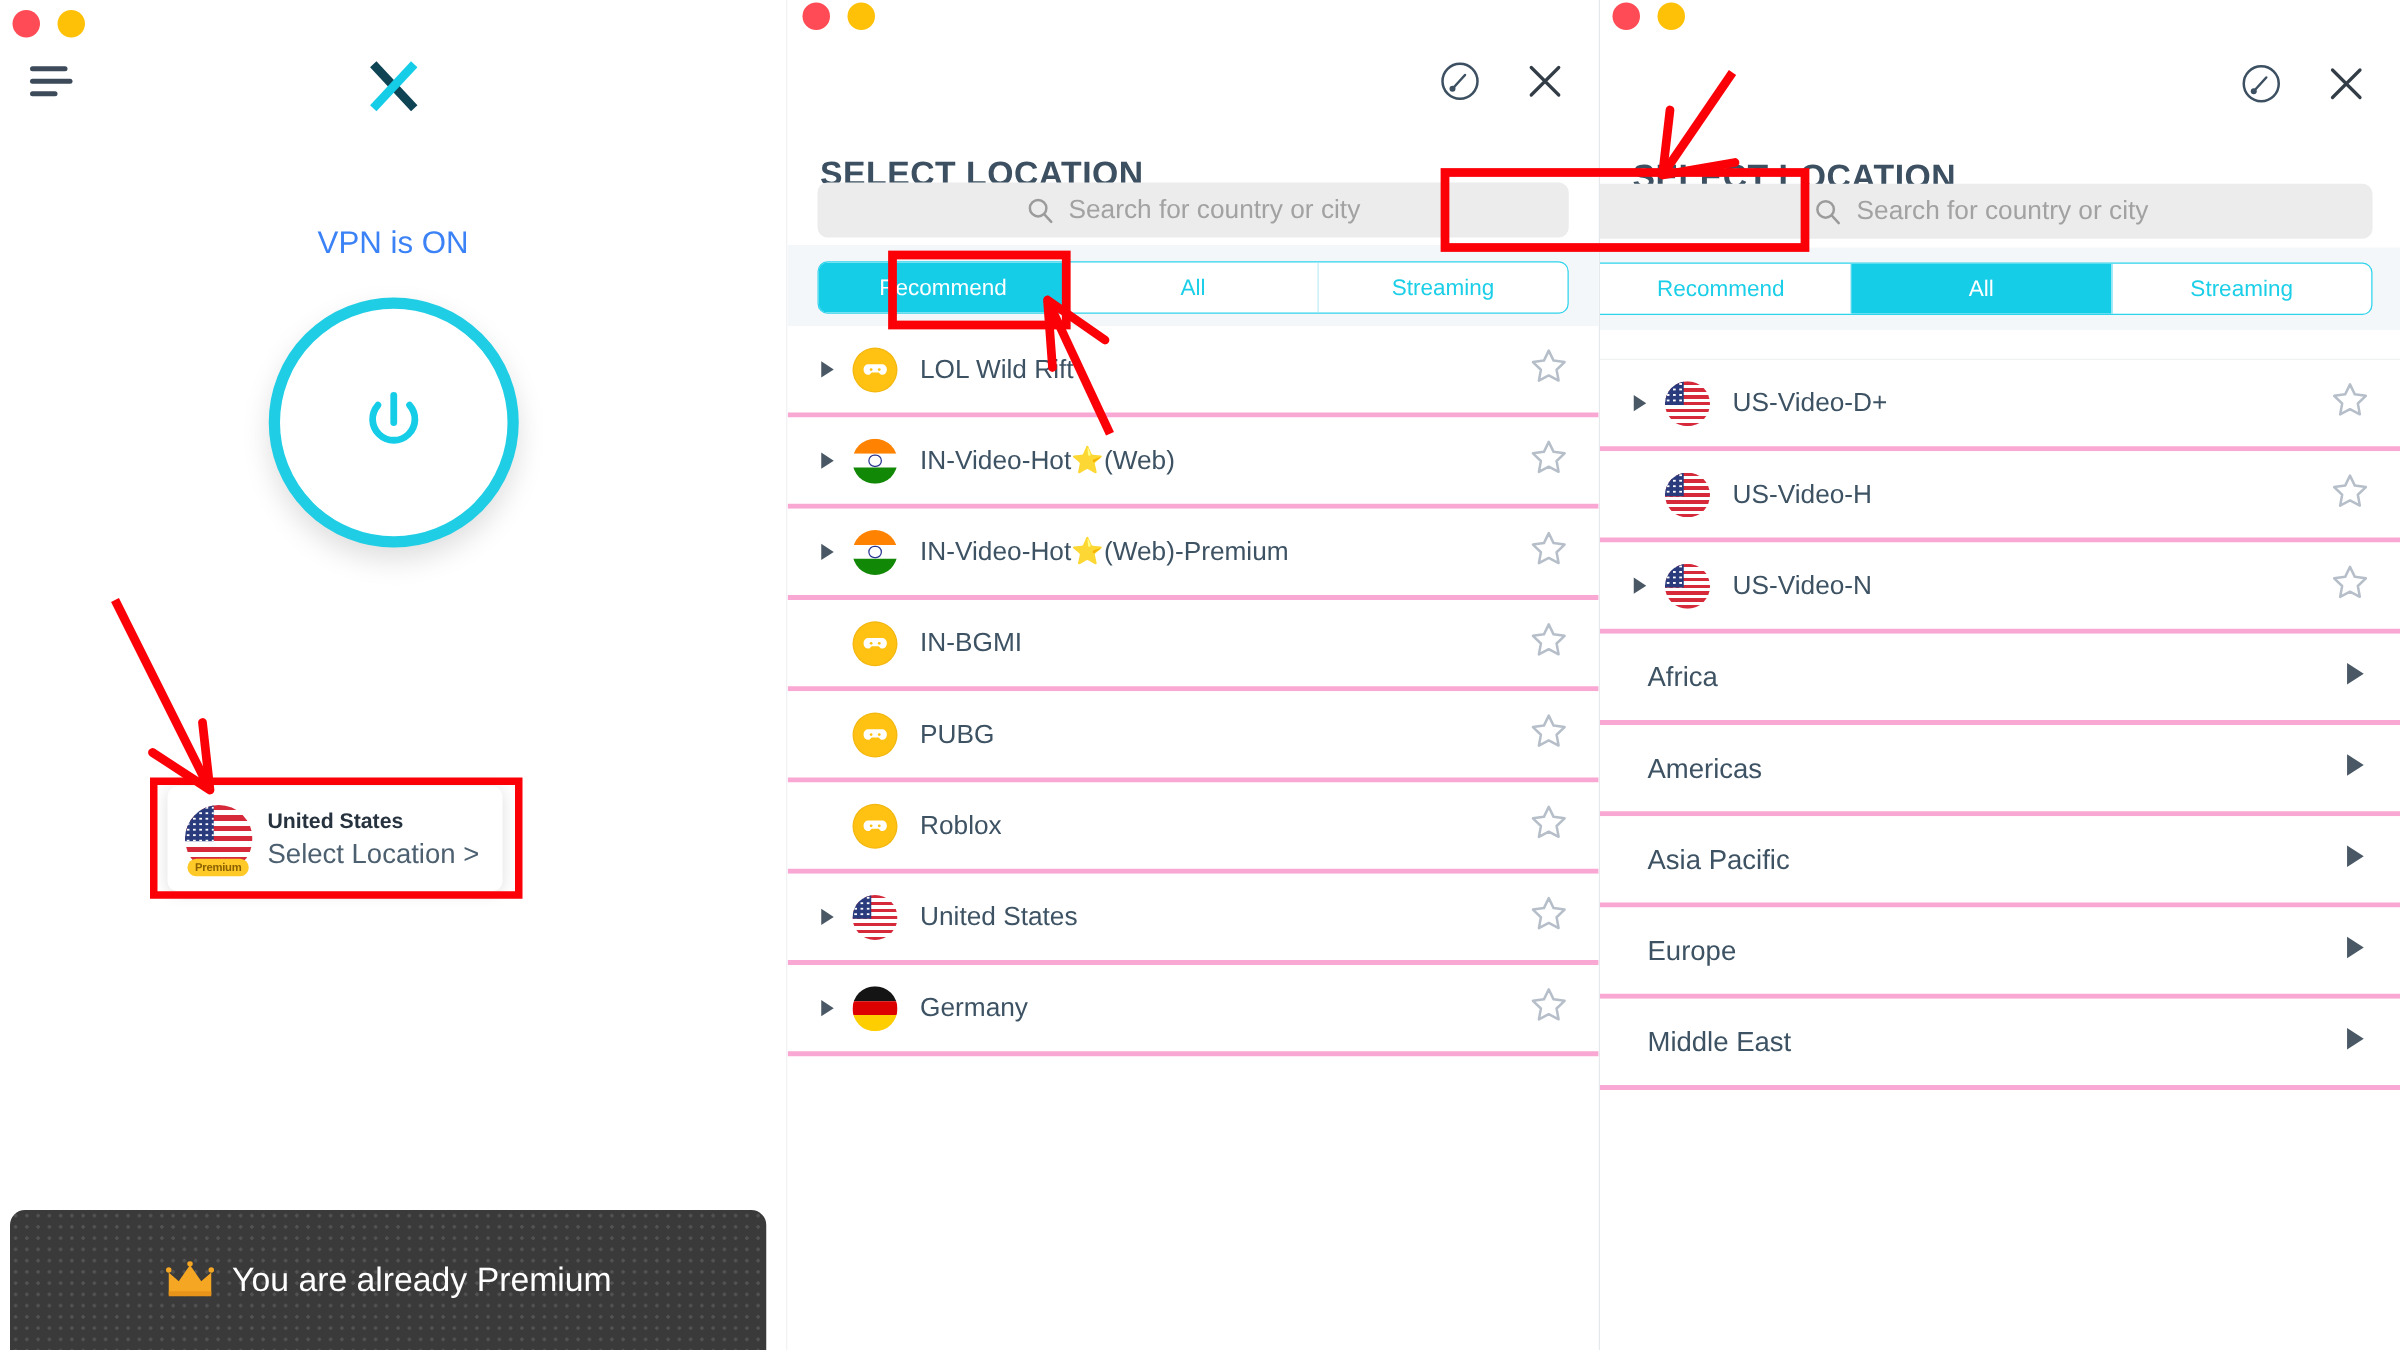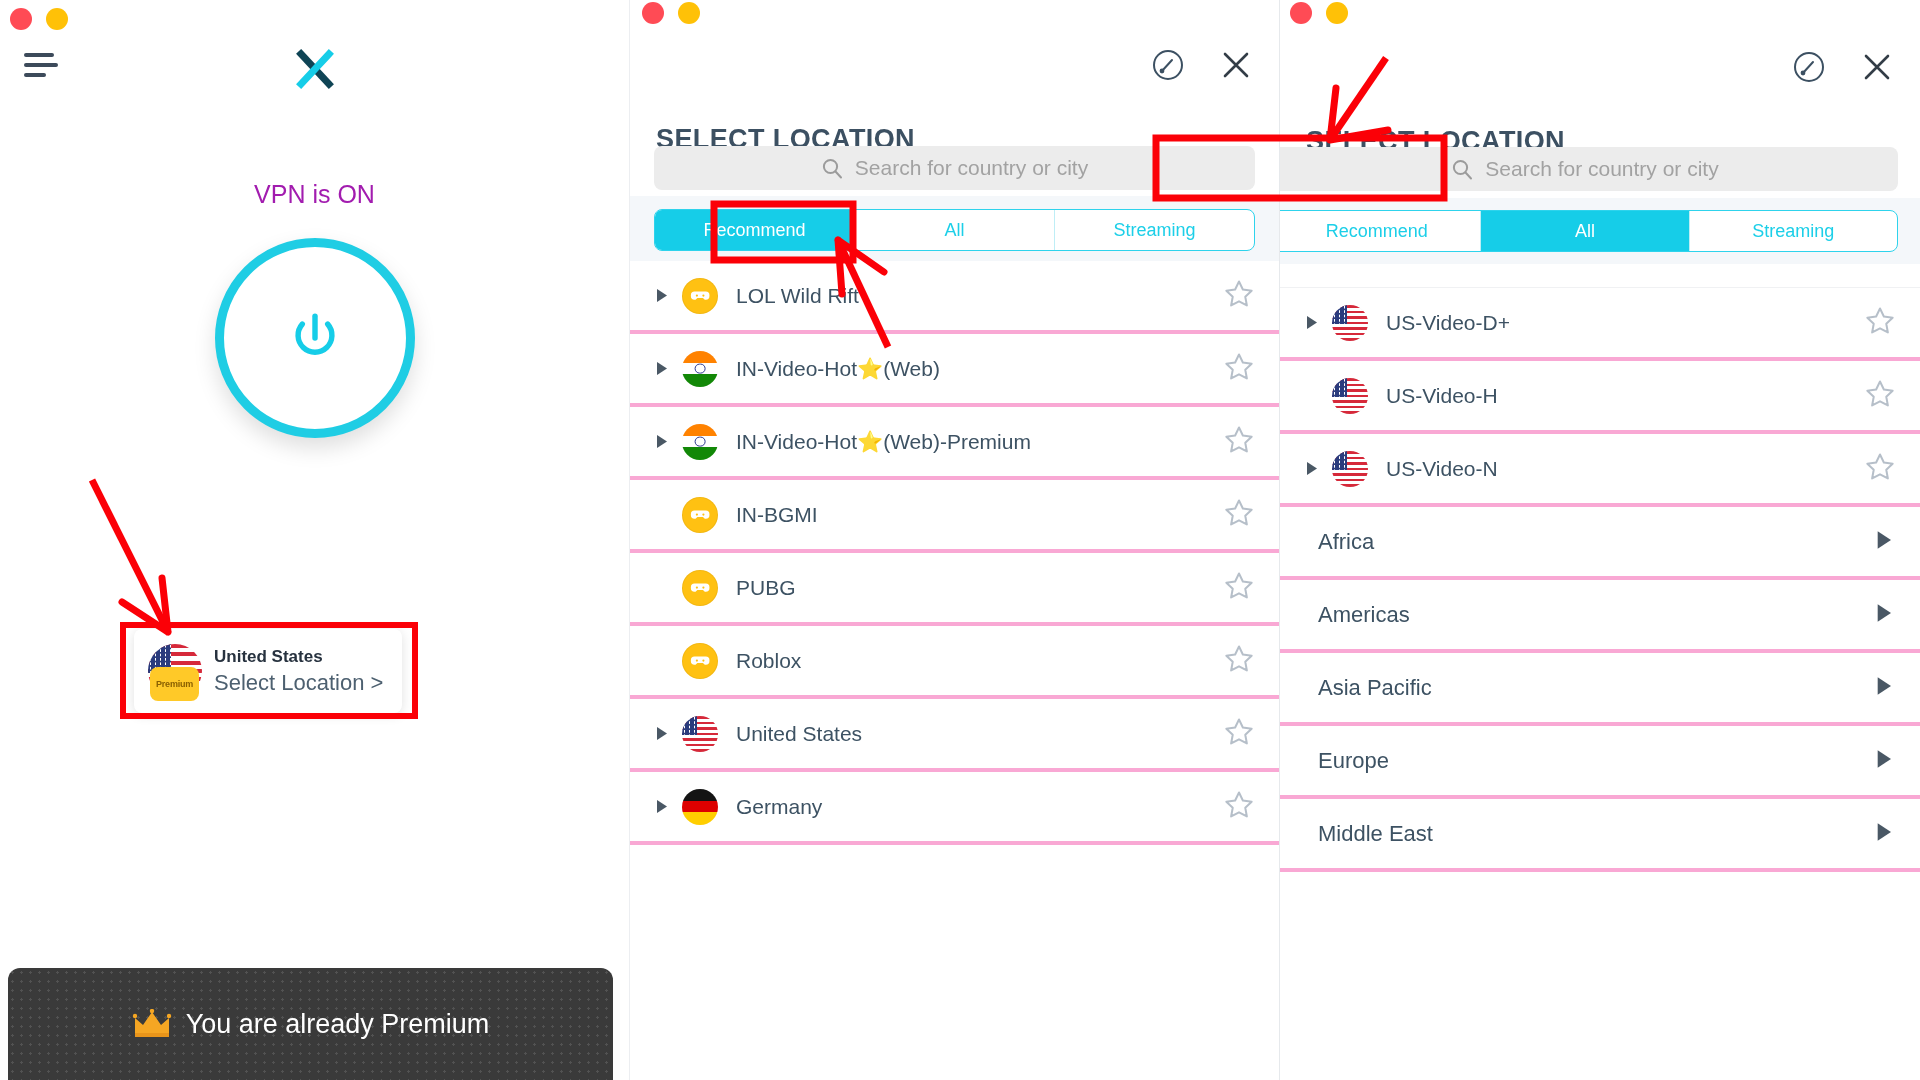--- a/index.html
+++ b/index.html
@@ -24,38 +24,38 @@
      display:flex; flex-direction:column; justify-content:center; gap:6px; cursor:pointer; }
   .hamburger i { display:block; height:4px; border-radius:2px; background:#3c4a5a; }
   .hamburger i:nth-child(1){ width:30px; }
   .hamburger i:nth-child(2){ width:34px; }
   .hamburger i:nth-child(3){ width:22px; }
 
   .brand-x { position:absolute; left:0; right:0; top:44px; text-align:center;
      font-size:44px; font-weight:700; color:#0e3a4a; line-height:1; letter-spacing:0; }
 
   .vpn-status { position:absolute; left:0; right:0; top:180px; text-align:center;
-     font-size:25px; color:#a21caf; font-weight:400; }
+     font-size:25px; color:#3b82f6; font-weight:400; }
 
   .power-wrap { position:absolute; left:50%; top:238px; transform:translateX(-50%);
      width:200px; height:200px; }
   .power-ring { width:200px; height:200px; border-radius:50%;
      border:9px solid #1fcde4; background:#fff;
      box-shadow: 0 10px 22px rgba(0,0,0,0.13);
      display:flex; align-items:center; justify-content:center; cursor:pointer; }
   .power-ring svg { width:58px; height:58px; }
 
   .loc-card { position:absolute; left:134px; top:629px; width:268px; height:84px;
      background:#fff; border-radius:8px; box-shadow:0 2px 12px rgba(0,0,0,0.12);
      display:flex; align-items:center; padding:0 14px; cursor:pointer; }
   .loc-flag-wrap { position:relative; width:54px; height:54px; flex:none; margin-right:12px; }
   .flag { width:100%; height:100%; border-radius:50%; overflow:hidden; position:relative;
      box-shadow: 0 0 0 1px rgba(0,0,0,0.05) inset; }
   .premium-pill { position:absolute; left:2px; bottom:-3px; background:#ffc928;
-     color:#8a6000; font-size:9px; font-weight:700; padding:12px 6px; border-radius:8px;
+     color:#8a6000; font-size:9px; font-weight:700; padding:2px 6px; border-radius:8px;
      letter-spacing:-0.2px; }
   .loc-text { display:flex; flex-direction:column; justify-content:center; }
   .loc-country { font-size:17px; font-weight:700; color:#27323f; line-height:1.35; }
   .loc-select { font-size:22px; color:#4d6070; line-height:1.25; }
 
   .premium-banner { position:absolute; left:8px; top:968px; width:605px; height:112px;
      background:#3a3a3a; border-radius:12px 12px 0 0; overflow:hidden;
      display:flex; align-items:center; justify-content:center; gap:14px; }
   .premium-banner::before{ content:""; position:absolute; inset:0;
      background-image: radial-gradient(circle, rgba(255,255,255,0.22) 1.3px, transparent 1.4px);

